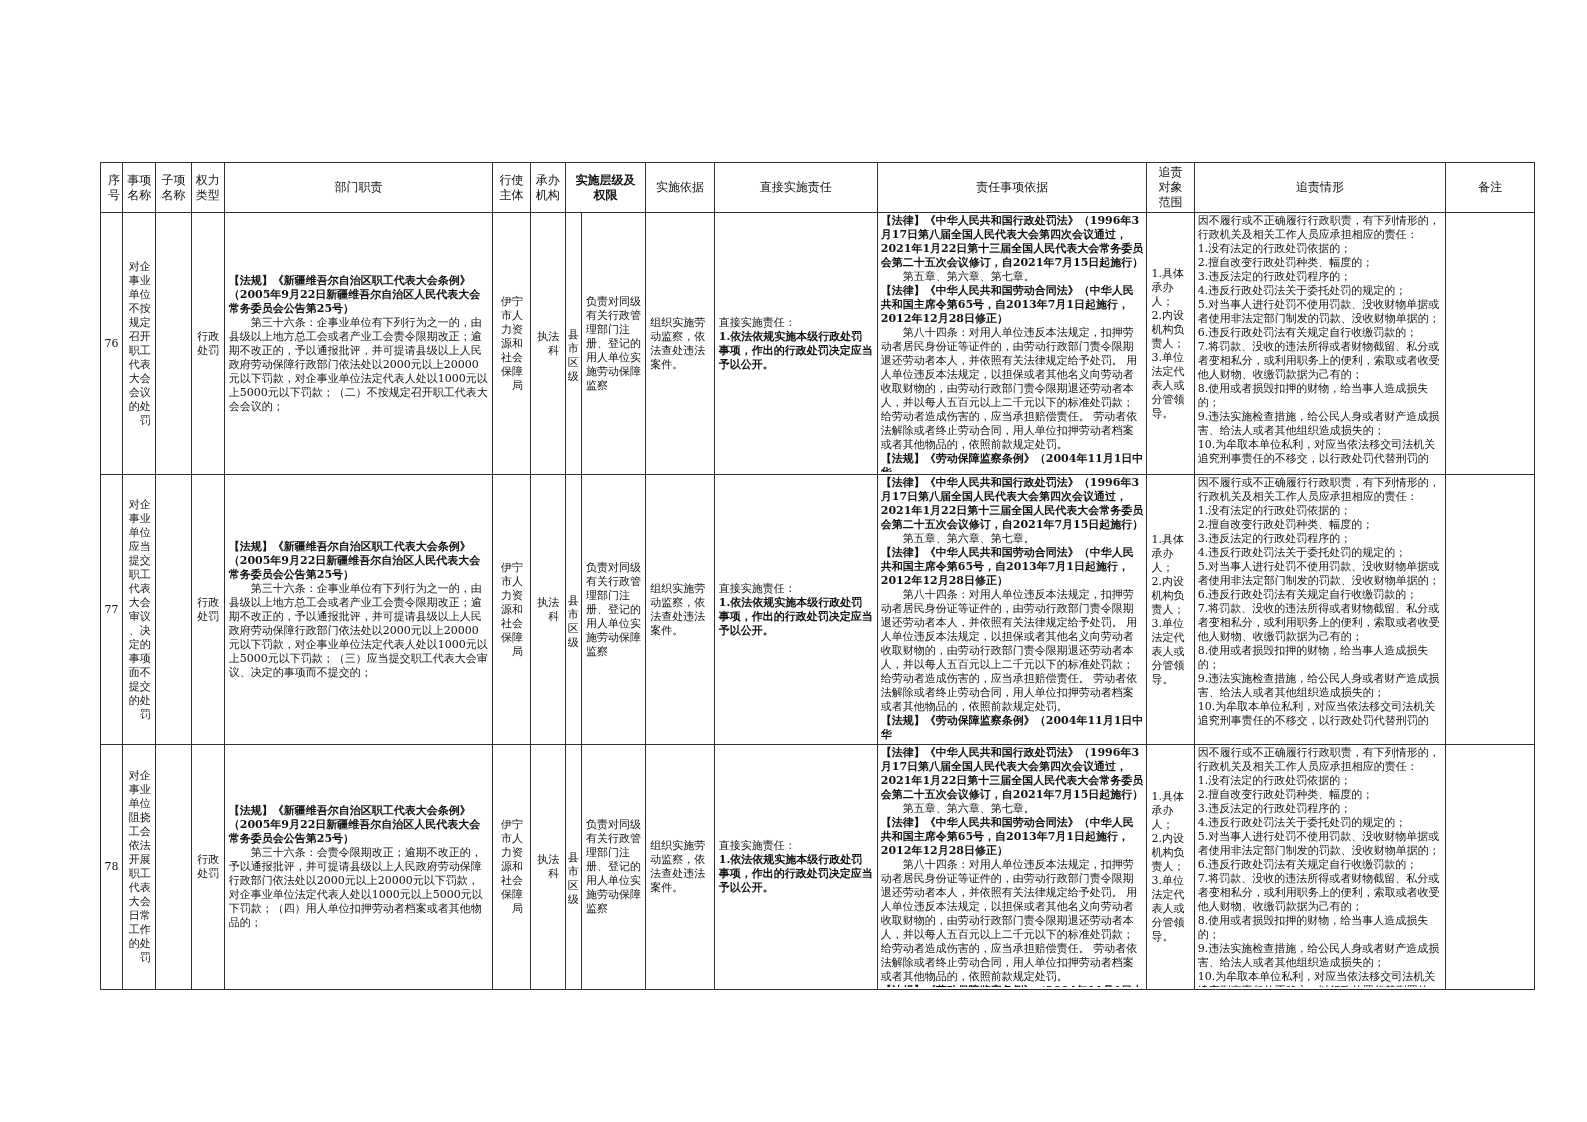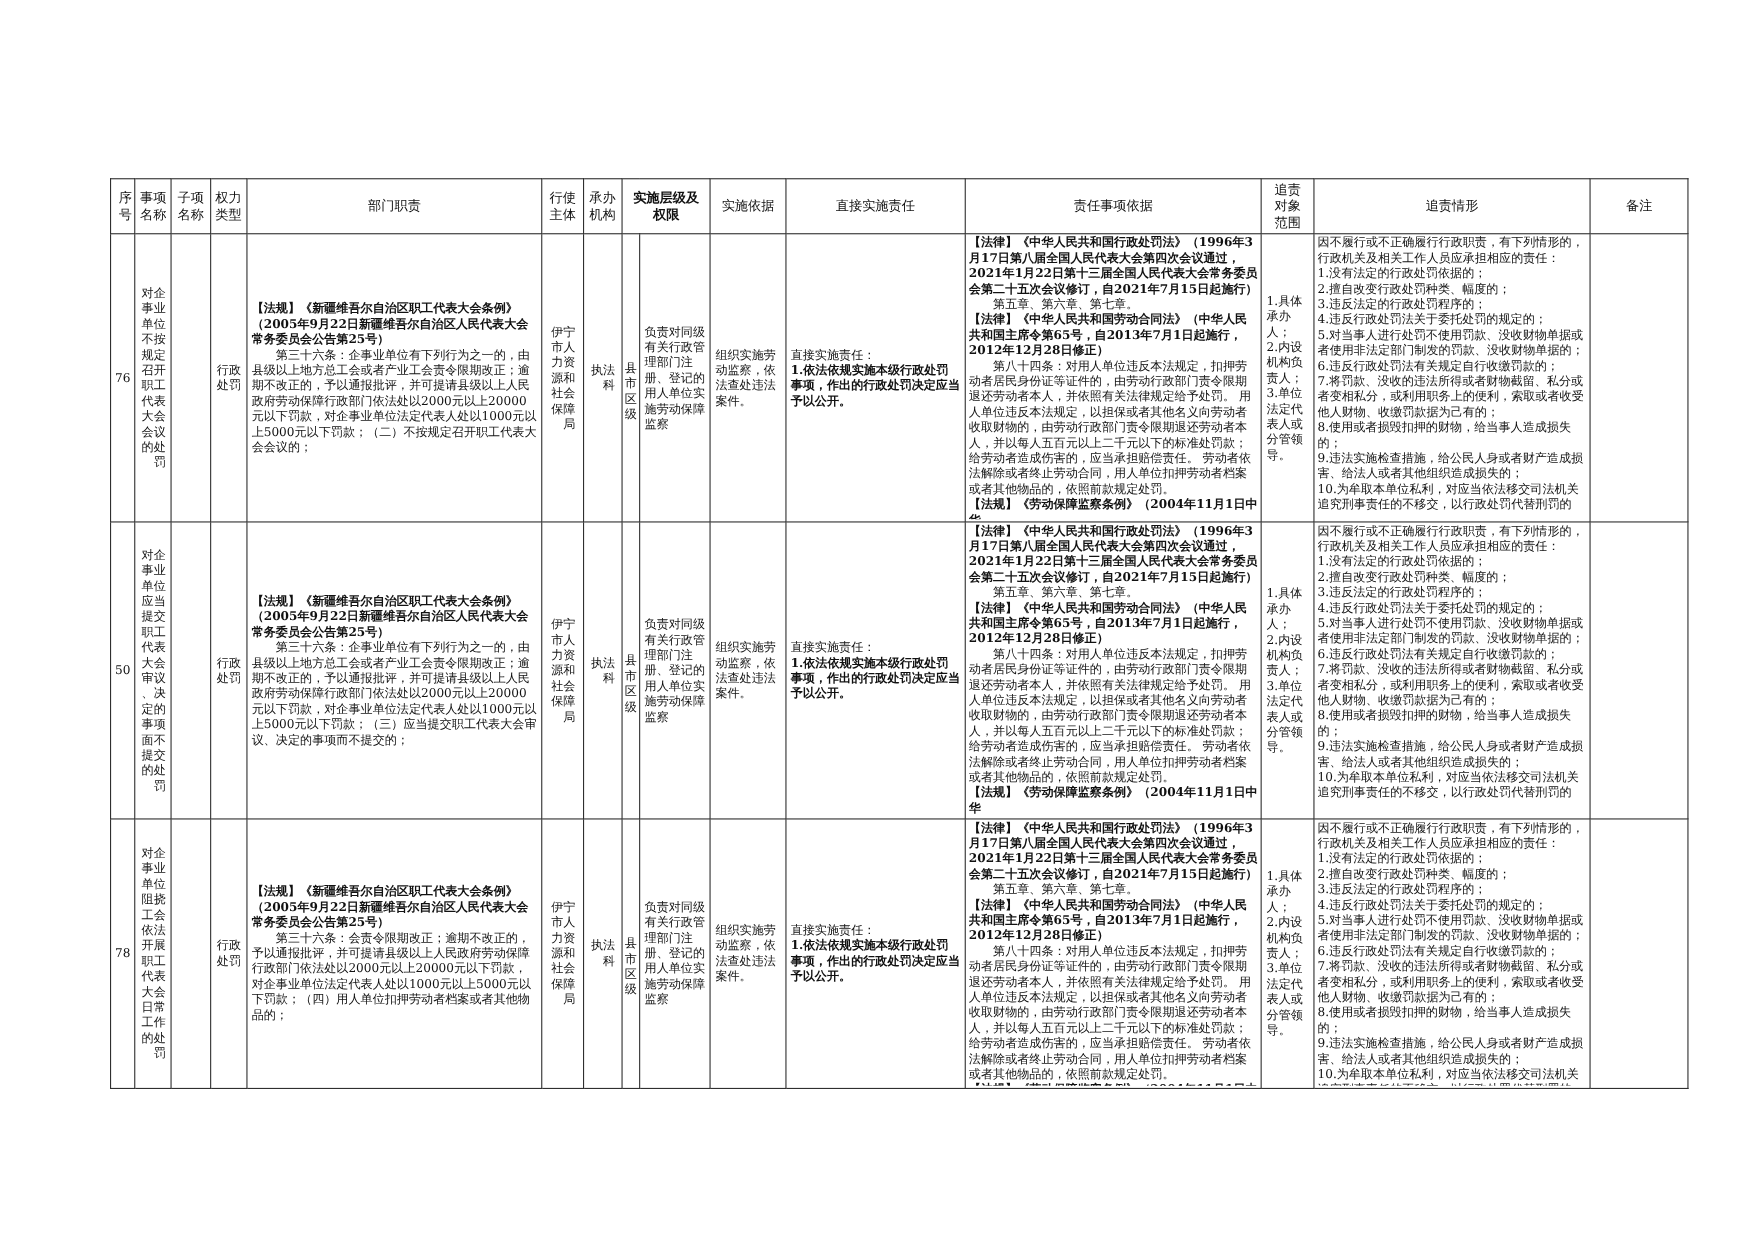--- a/index.html
+++ b/index.html
@@ -129,21 +129,21 @@
 5.对当事人进行处罚不使用罚款、没收财物单据或者使用非法定部门制发的罚款、没收财物单据的；
 6.违反行政处罚法有关规定自行收缴罚款的；
 7.将罚款、没收的违法所得或者财物截留、私分或者变相私分，或利用职务上的便利，索取或者收受他人财物、收缴罚款据为己有的；
 8.使用或者损毁扣押的财物，给当事人造成损失的；
 9.违法实施检查措施，给公民人身或者财产造成损害、给法人或者其他组织造成损失的；
 10.为牟取本单位私利，对应当依法移交司法机关追究刑事责任的不移交，以行政处罚代替刑罚的</div>
           </td>
         <td></td>
       </tr>
       <tr class="tr1">
-        <td>50</td>
+        <td>77</td>
         <td><span class="blk2">对企事业单位应当提交职工代表大会审议、决定的事项面不提交的处罚</span></td>
         <td></td>
         <td><span class="blk2">行政处罚</span></td>
         <td class="tcell">
           <div class="para bold">【法规】《新疆维吾尔自治区职工代表大会条例》（2005年9月22日新疆维吾尔自治区人民代表大会常务委员会公告第25号）</div>
           <div class="para">　　第三十六条：企事业单位有下列行为之一的，由县级以上地方总工会或者产业工会责令限期改正；逾期不改正的，予以通报批评，并可提请县级以上人民政府劳动保障行政部门依法处以2000元以上20000元以下罚款，对企事业单位法定代表人处以1000元以上5000元以下罚款；（三）应当提交职工代表大会审议、决定的事项而不提交的；</div>
         </td>
         <td><span class="blk2">伊宁市人力资源和社会保障局</span></td>
         <td><span class="blk2">执法科</span></td>
         <td><span class="blk1">县市区级</span></td>

